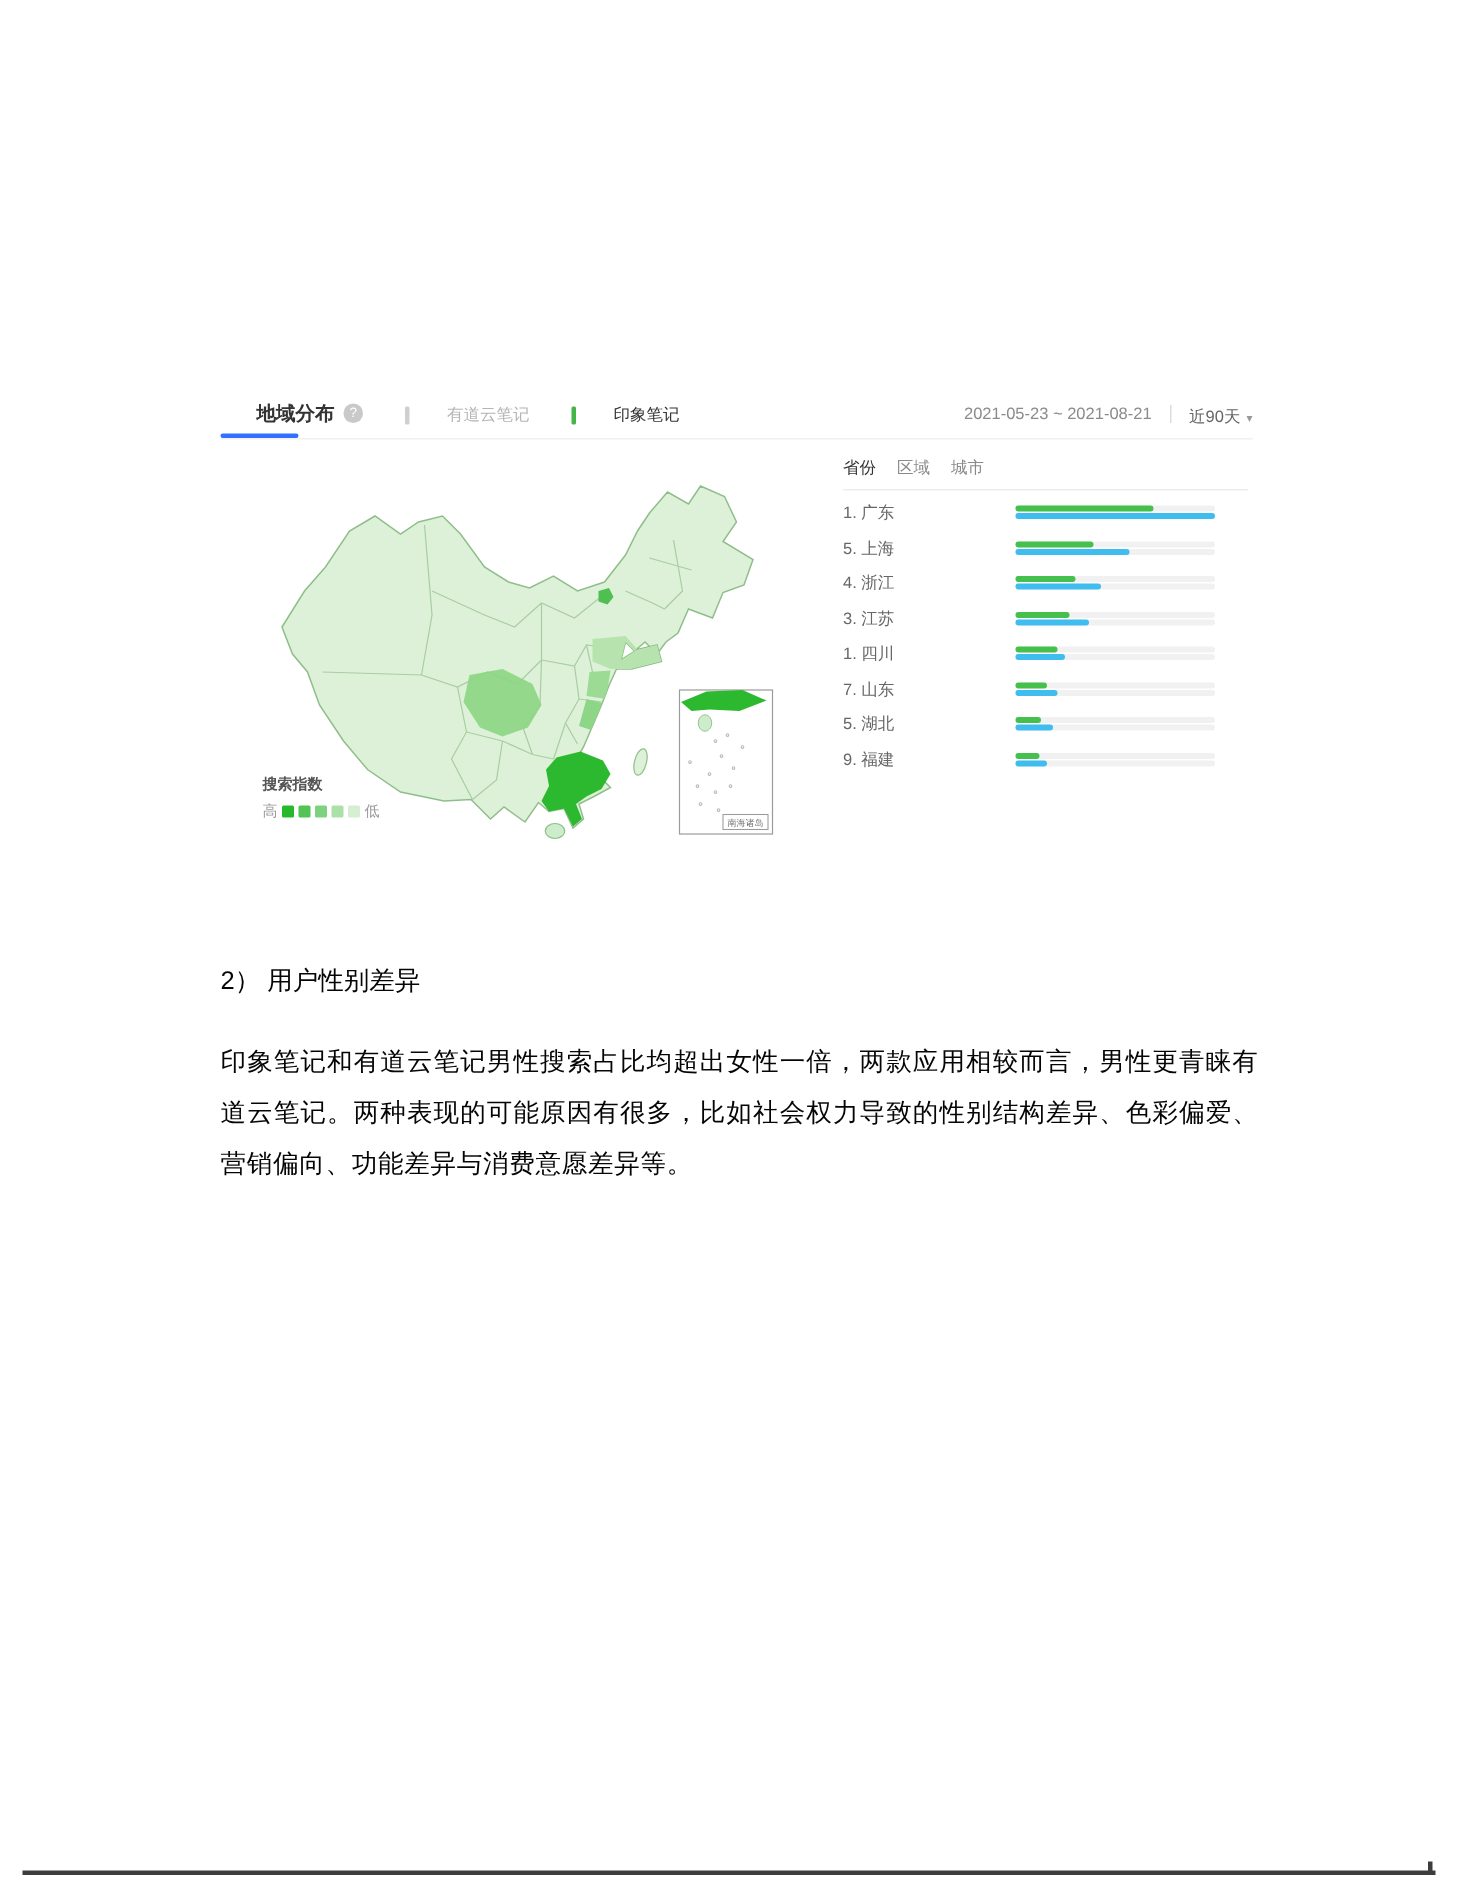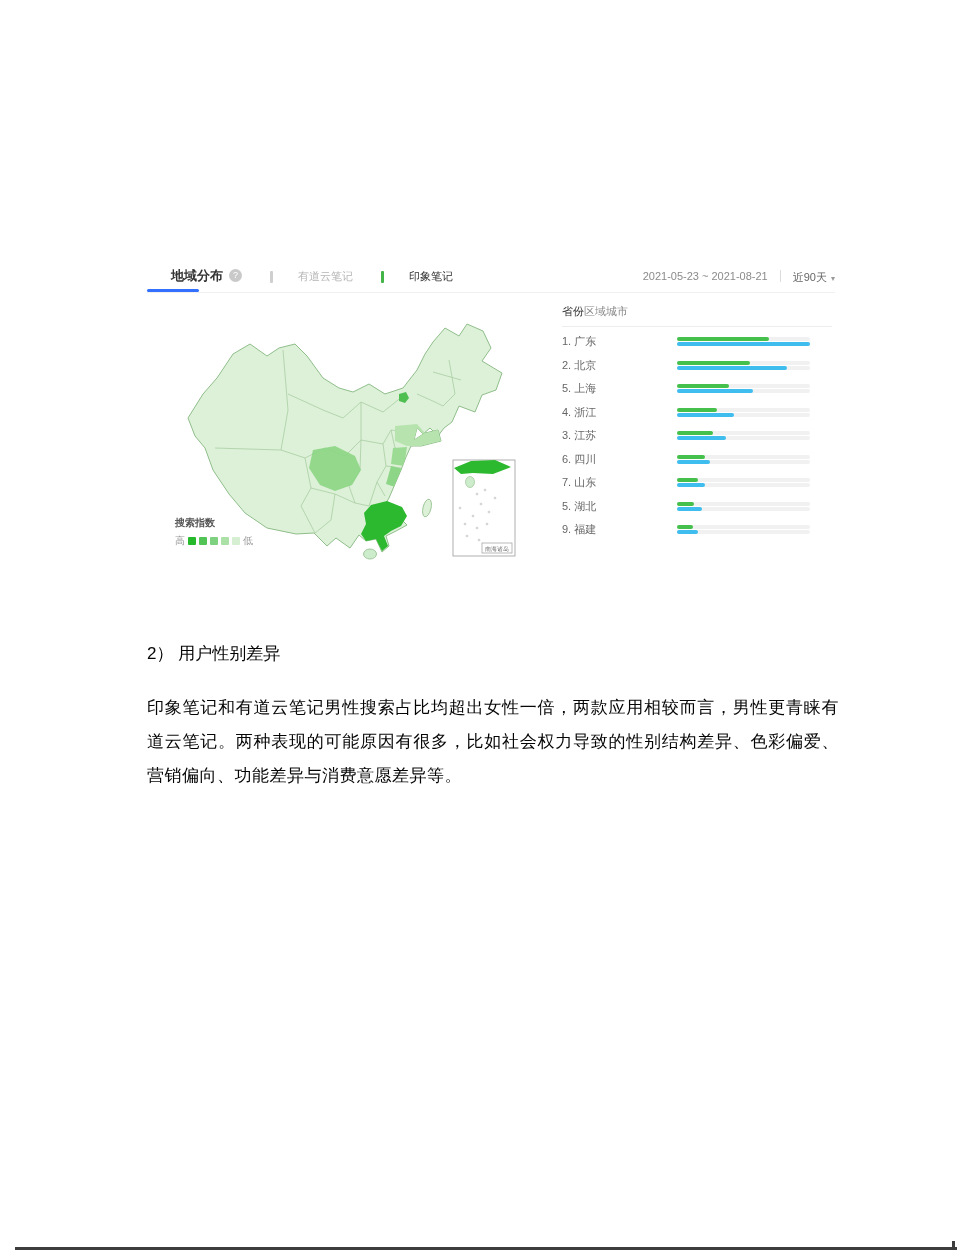--- a/index.html
+++ b/index.html
@@ -31,21 +31,21 @@
 
   
   .map-zone { position:absolute; left:8px; top:30px; width:390px; height:264px; }
   .map-legend { position:absolute; left:20px; top:218px; }
   .map-legend .mlt { font-size:10px; font-weight:bold; color:#555; margin-bottom:4px; }
   .scale-row { display:flex; align-items:center; gap:3px; color:#9a9a9a; font-size:10px; }
   .scale-row .sq { width:8px; height:8px; display:inline-block; border-radius:1px; }
 
   
   .panel { position:absolute; left:415px; top:36px; width:270px; }
-  .ptabs { display:flex; font-size:11px; color:#8a8a8a; padding-bottom:7px; }
+  .ptabs { display:flex; gap:14px; font-size:11px; color:#8a8a8a; padding-bottom:7px; }
   .ptabs .ptab { cursor:pointer; }
   .ptabs .ptab.active { color:#333; }
   .ptabs-divider { height:1px; background:#ededed; width:100%; }
   .prov-rows { margin-top:3px; }
   .prov-row { position:relative; height:23.5px; display:flex; align-items:center; }
   .prov-label { width:115px; color:#666; font-size:11px; }
   .bar-group { width:133px; }
   .track { position:relative; width:133px; height:4px; background:#f1f1f1; border-radius:2px; margin:1px 0; }
   .bar { position:absolute; left:0; top:0; height:4px; border-radius:2px; }
 
@@ -196,31 +196,20 @@
             <div class="bar-group">
               <div class="track">
                 <div class="bar" style="width: 69%; background: rgb(70, 192, 76);"></div>
               </div>
               <div class="track">
                 <div class="bar" style="width: 100%; background: rgb(62, 189, 238);"></div>
               </div>
             </div>
           </div>
           <div class="prov-row">
-            <span class="prov-label">2. 北京</span>
-            <div class="bar-group">
-              <div class="track">
-                <div class="bar" style="width: 55%; background: rgb(70, 192, 76);"></div>
-              </div>
-              <div class="track">
-                <div class="bar" style="width: 83%; background: rgb(62, 189, 238);"></div>
-              </div>
-            </div>
-          </div>
-          <div class="prov-row">
             <span class="prov-label">5. 上海</span>
             <div class="bar-group">
               <div class="track">
                 <div class="bar" style="width: 39%; background: rgb(70, 192, 76);"></div>
               </div>
               <div class="track">
                 <div class="bar" style="width: 57%; background: rgb(62, 189, 238);"></div>
               </div>
             </div>
           </div>
@@ -240,21 +229,21 @@
             <div class="bar-group">
               <div class="track">
                 <div class="bar" style="width: 27%; background: rgb(70, 192, 76);"></div>
               </div>
               <div class="track">
                 <div class="bar" style="width: 37%; background: rgb(62, 189, 238);"></div>
               </div>
             </div>
           </div>
           <div class="prov-row">
-            <span class="prov-label">6. 四川</span>
+            <span class="prov-label">1. 四川</span>
             <div class="bar-group">
               <div class="track">
                 <div class="bar" style="width: 21%; background: rgb(70, 192, 76);"></div>
               </div>
               <div class="track">
                 <div class="bar" style="width: 25%; background: rgb(62, 189, 238);"></div>
               </div>
             </div>
           </div>
           <div class="prov-row">

